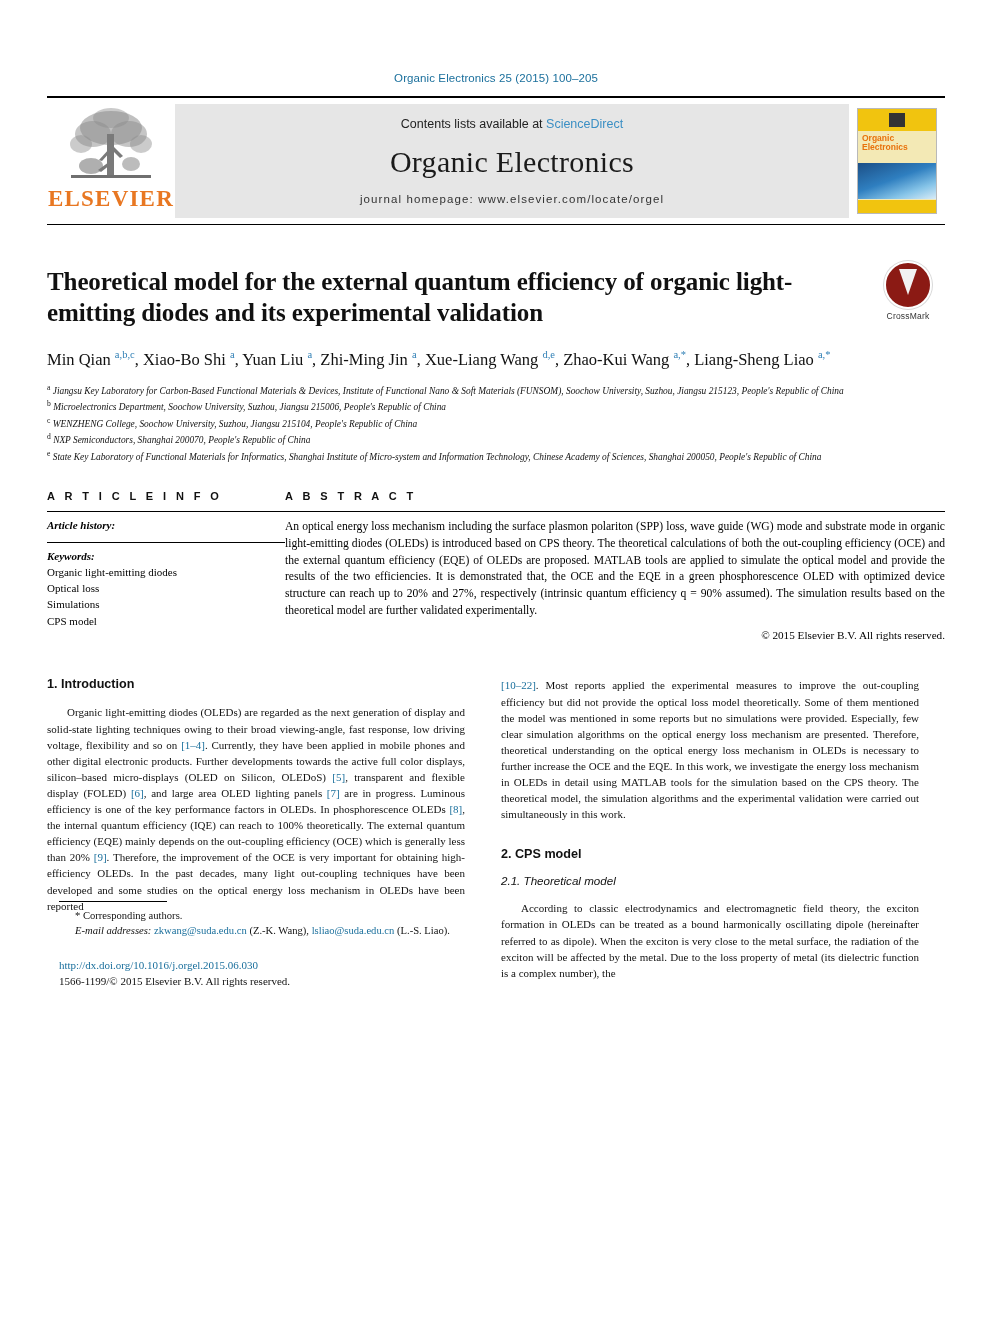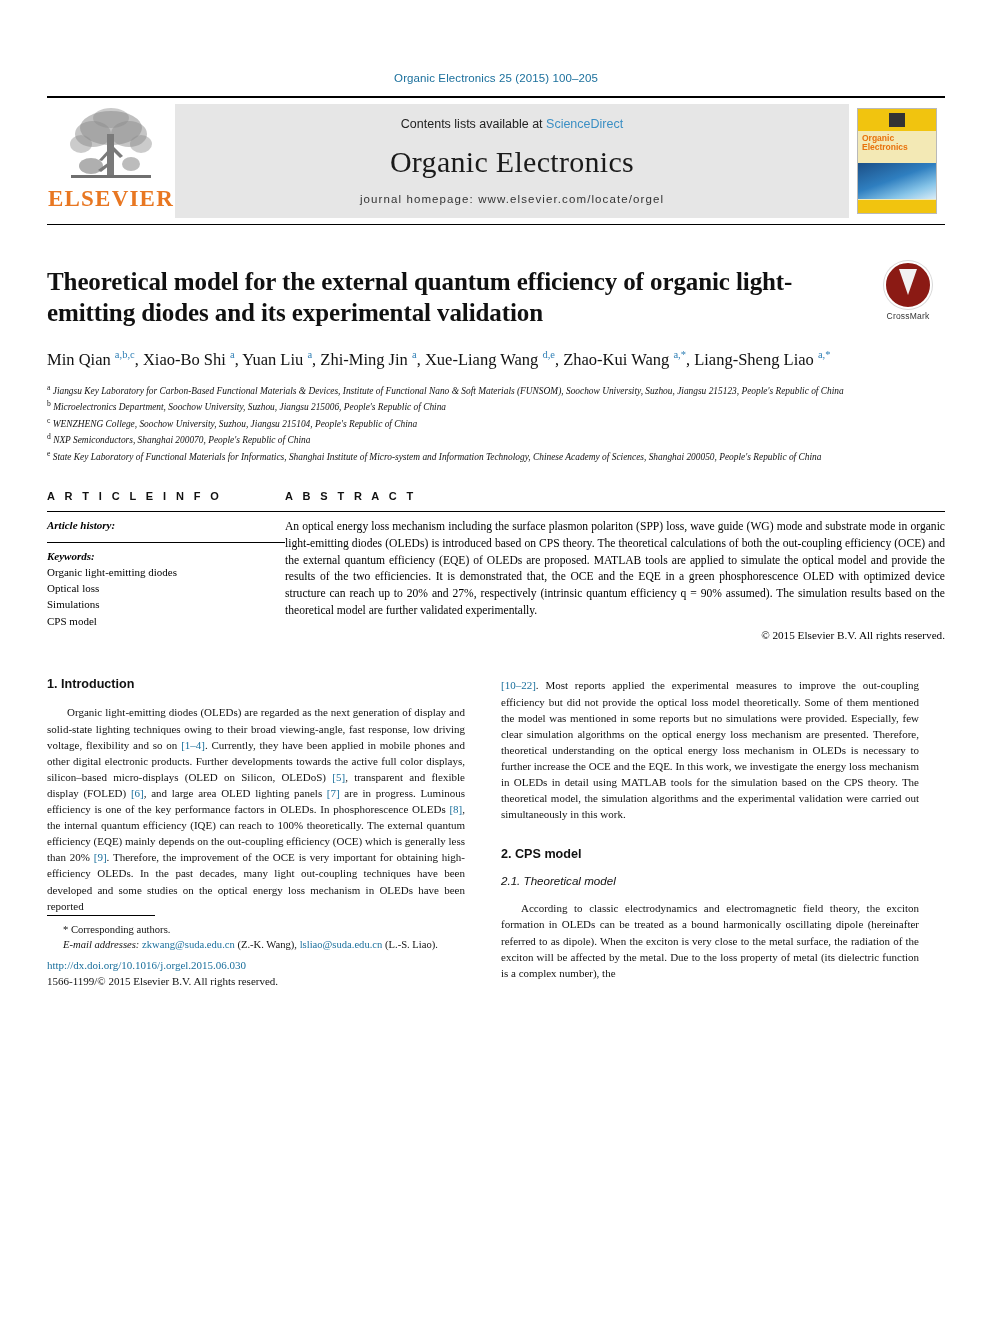--- a/index.html
+++ b/index.html
@@ -266,38 +266,38 @@
     margin: 0 0 9px 0;
     color: #111;
   }
   .para.noindent { text-indent: 0; }
   .ref { color: #1a6f9c; }
   .spacer-sec { height: 16px; }
 
   
   .footnote {
     position: absolute;
-    left: 0;
+    left: 12px;
     bottom: 0;
     width: 418px;
   }
   .footnote-rule {
     width: 108px;
     border-top: 1px solid #000;
     margin-bottom: 6px;
   }
   .fn-line {
     font-size: 10.6px;
     line-height: 1.42;
     color: #111;
   }
   .fn-line .lnk { color: #1a6f9c; }
   .fn-indent { text-indent: 16px; }
   .doi-line {
-    margin-top: 6px;
+    margin-top: 20px;
     font-size: 11px;
     color: #1a6f9c;
     line-height: 1.45;
   }
   .issn-line {
     font-size: 11px;
     color: #111;
     line-height: 1.45;
   }
 </style>

